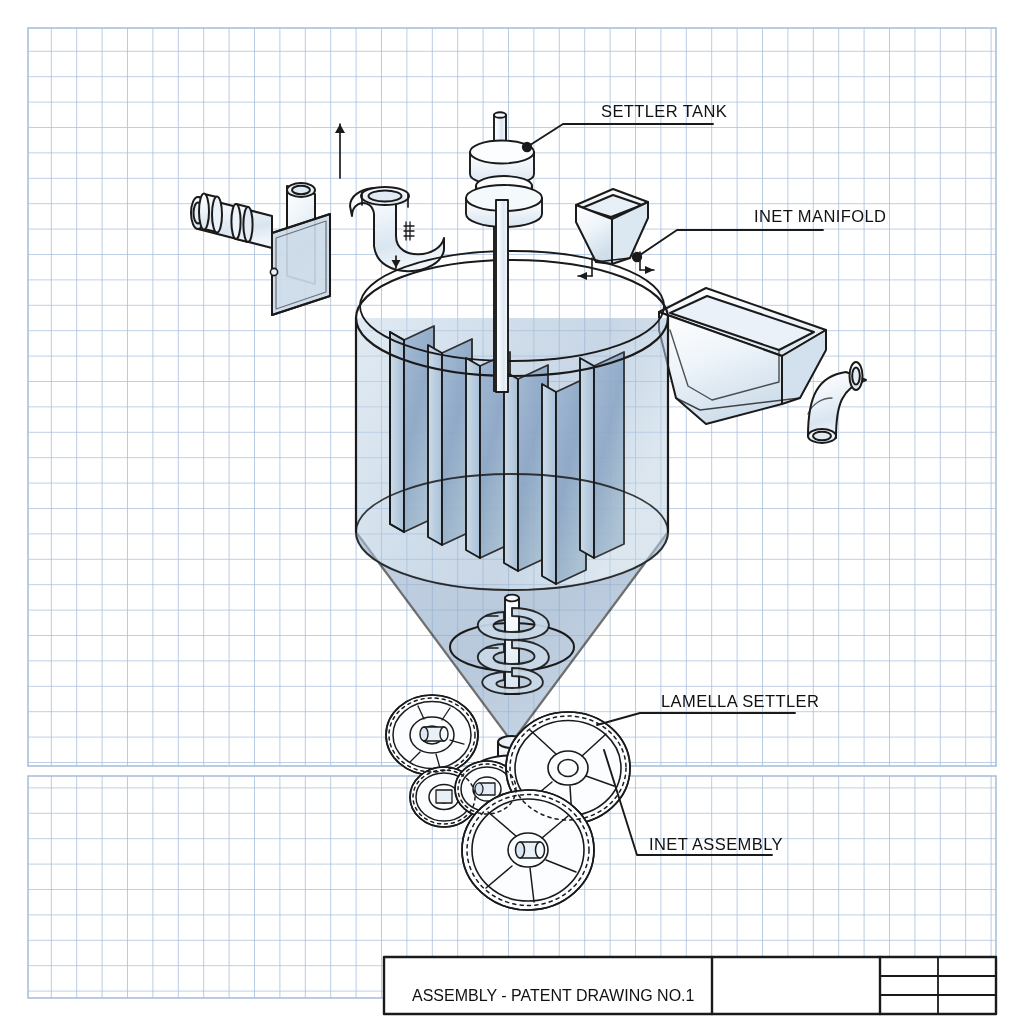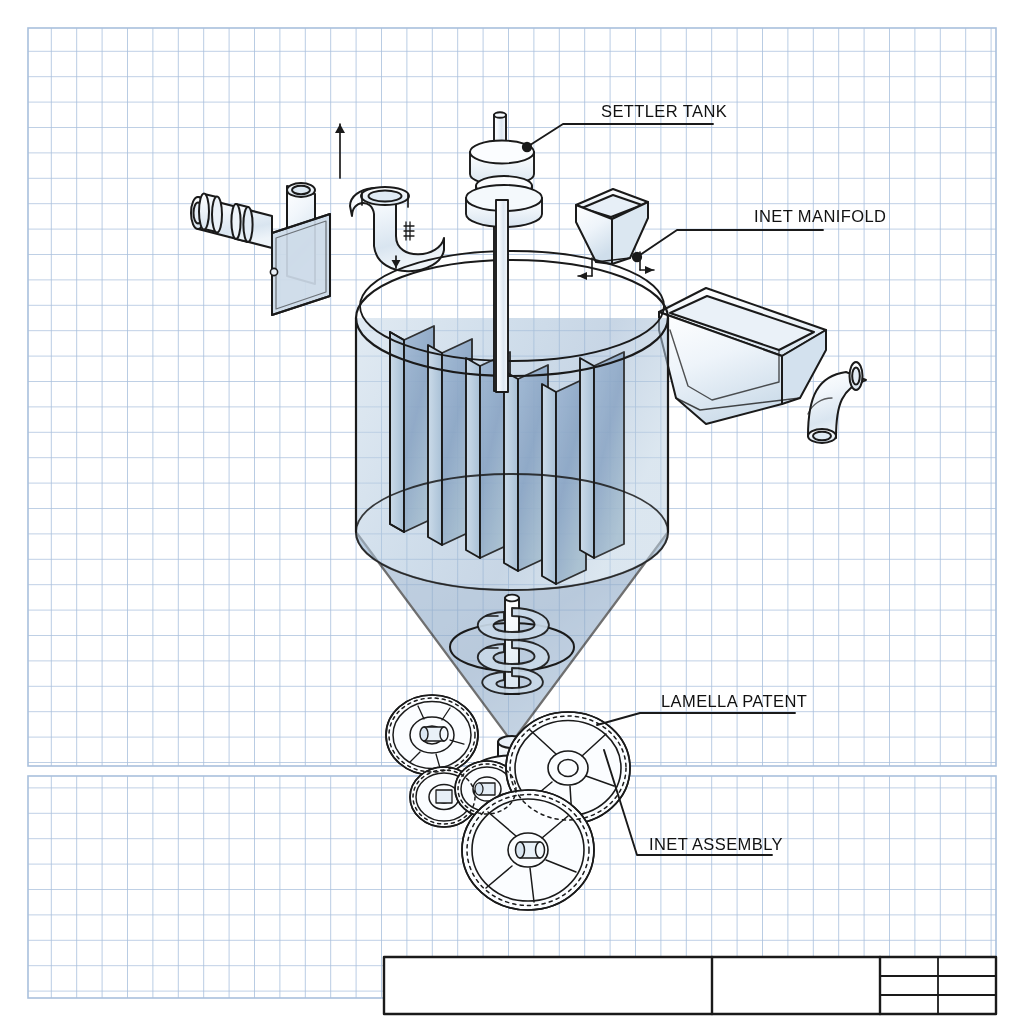--- a/index.html
+++ b/index.html
@@ -359,17 +359,18 @@
         <path d="M880 957 v57"></path>
         <path d="M938 957 v57" stroke-width="1.8"></path>
         <path d="M880 976 h116" stroke-width="1.8"></path>
         <path d="M880 995 h116" stroke-width="1.8"></path>
       </g>
     </g>
   </svg>
 
   <div class="lbl" style="left:601px;top:102px;">SETTLER TANK</div>
   <div class="lbl" style="left:719px;top:207px;margin-left:35px;">INET MANIFOLD</div>
-  <div class="lbl" style="left:661px;top:692px;">LAMELLA PATENT</div>
+  <div class="lbl" style="left:661px;top:692px;">LAMELLA SETTLER</div>
   <div class="lbl" style="left:649px;top:835px;">INET ASSEMBLY</div>
 
+  <div class="tb-text l2" style="left:412px;top:987px;">ASSEMBLY - PATENT DRAWING NO.1</div>
 
 </div>
 
 </body></html>

